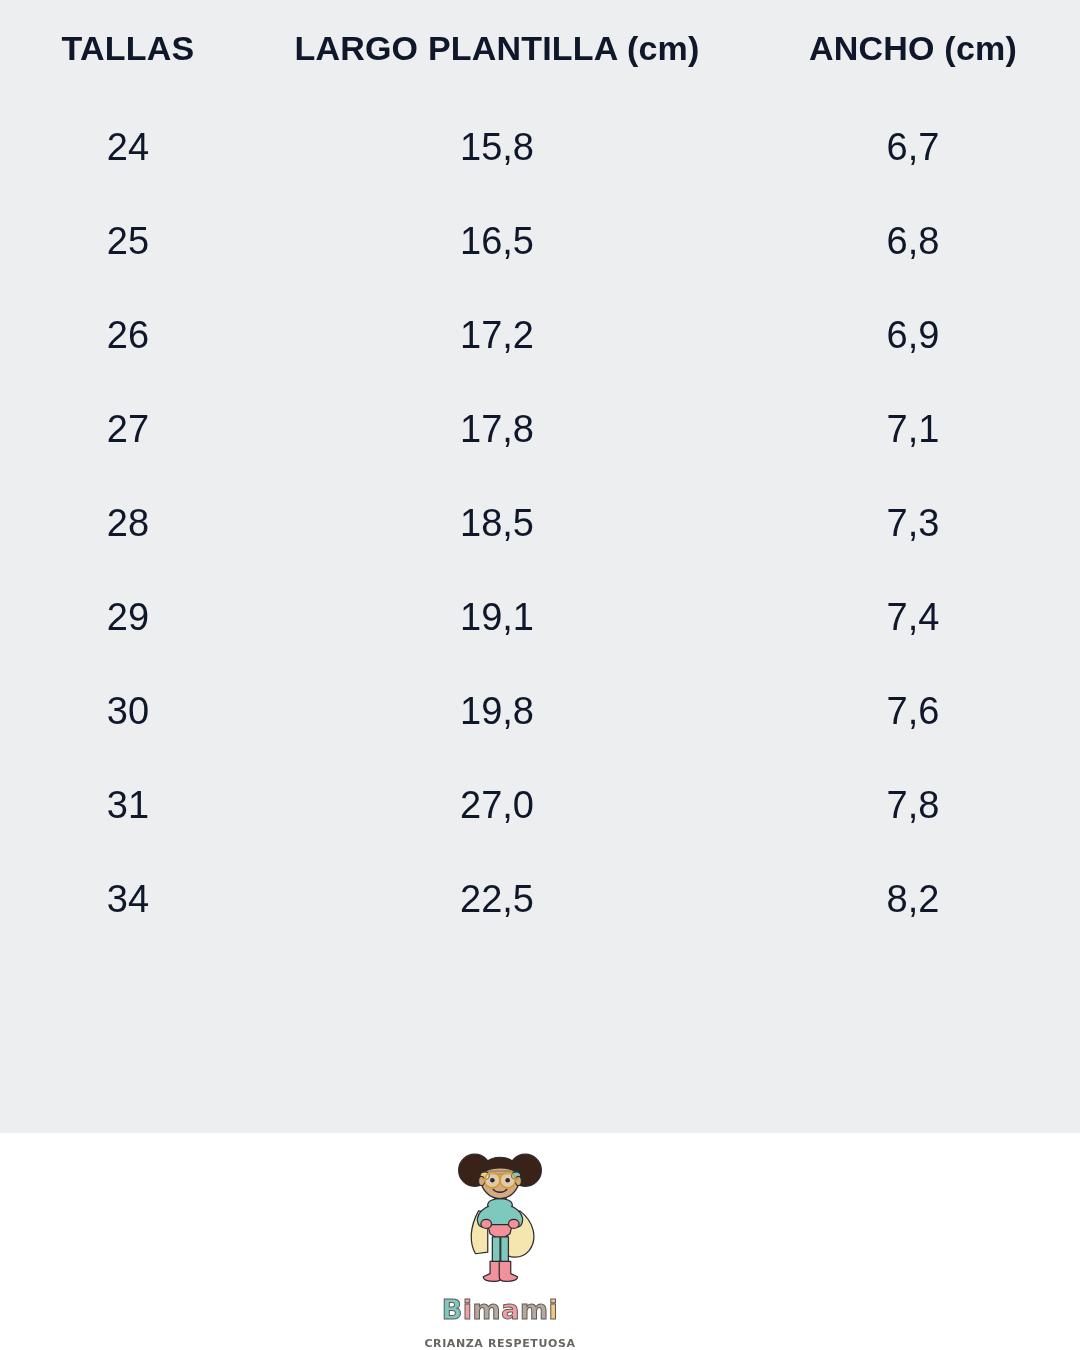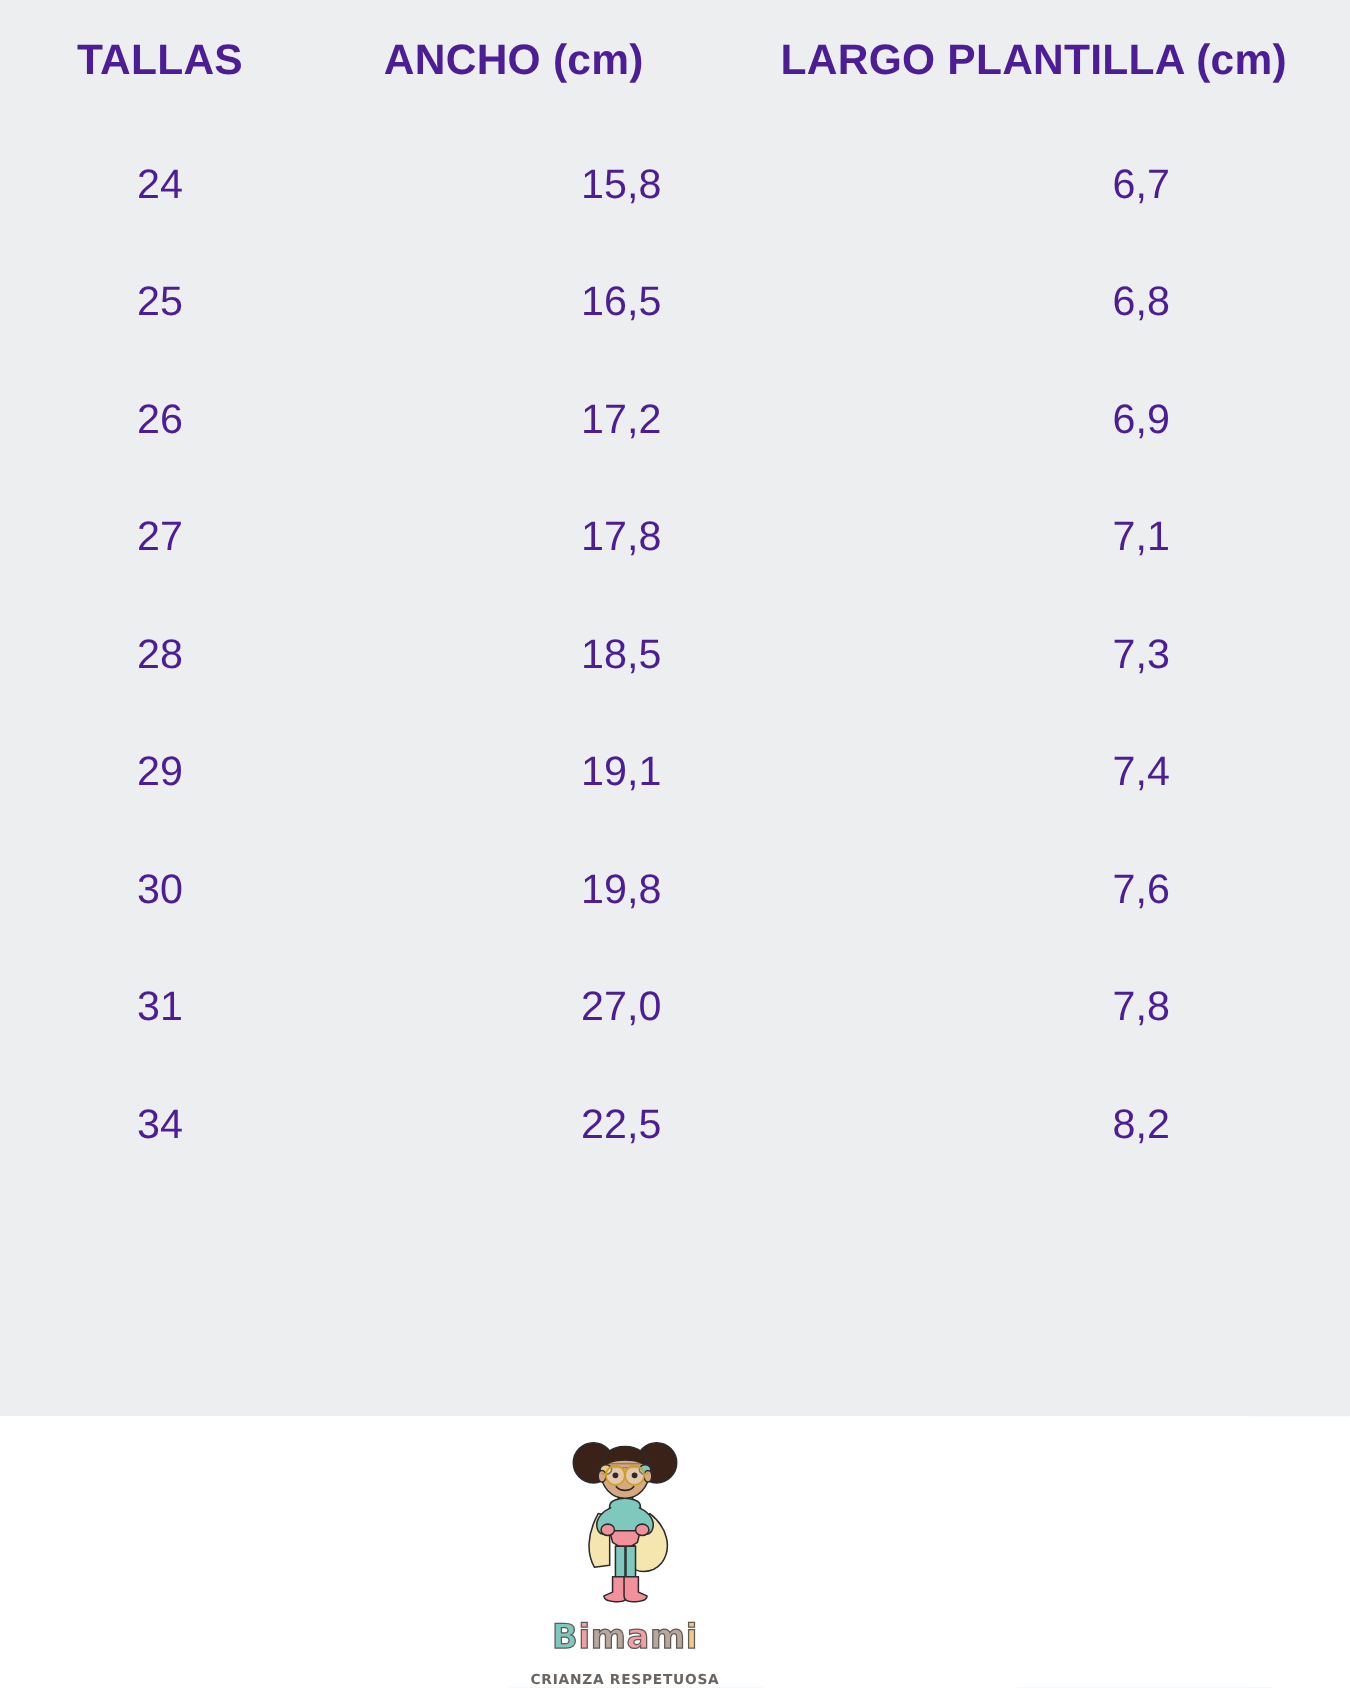--- a/index.html
+++ b/index.html
@@ -38,21 +38,21 @@
     width: 1080px;
     box-sizing: border-box;
   }
 
   .t-cell {
     background: #edeef0;
     display: flex;
     align-items: center;
     justify-content: center;
     box-sizing: border-box;
-    color: #4c1d95;
+    color: #0f172a;
     text-align: center;
   }
 
   
   .col-0 { width: 228px; margin-left: 14px; }
   .col-1 { width: 494px; margin-left: 8px; }
   .col-2 { width: 322px; margin-left: 8px; }
 
   
   .header-row .t-cell {
@@ -60,21 +60,21 @@
     font-size: 34px;
     font-weight: bold;
     letter-spacing: 0.2px;
   }
   .header-row { margin-bottom: 8px; }
 
   
   .data-row { margin-bottom: 8px; }
   .data-row .t-cell {
     height: 86px;
-    font-size: 33px;
+    font-size: 38px;
     font-weight: normal;
   }
   .data-row:last-child { margin-bottom: 0; }
 
   
   #brand-logo {
     position: absolute;
     left: 0;
     top: 1133px;
     width: 1000px;
@@ -90,22 +90,22 @@
   #brand-logo svg { display: block; }
 </style>
 </head>
 <body>
 
 <div id="size-table">
   <div class="table-grid">
 
     <div class="t-row header-row">
       <div class="t-cell col-0">TALLAS</div>
+      <div class="t-cell col-1">LARGO PLANTILLA (cm)</div>
       <div class="t-cell col-2">ANCHO (cm)</div>
-      <div class="t-cell col-1">LARGO PLANTILLA (cm)</div>
     </div>
 
     <div class="t-row data-row">
       <div class="t-cell col-0">24</div>
       <div class="t-cell col-1">15,8</div>
       <div class="t-cell col-2">6,7</div>
     </div>
 
     <div class="t-row data-row">
       <div class="t-cell col-0">25</div>

